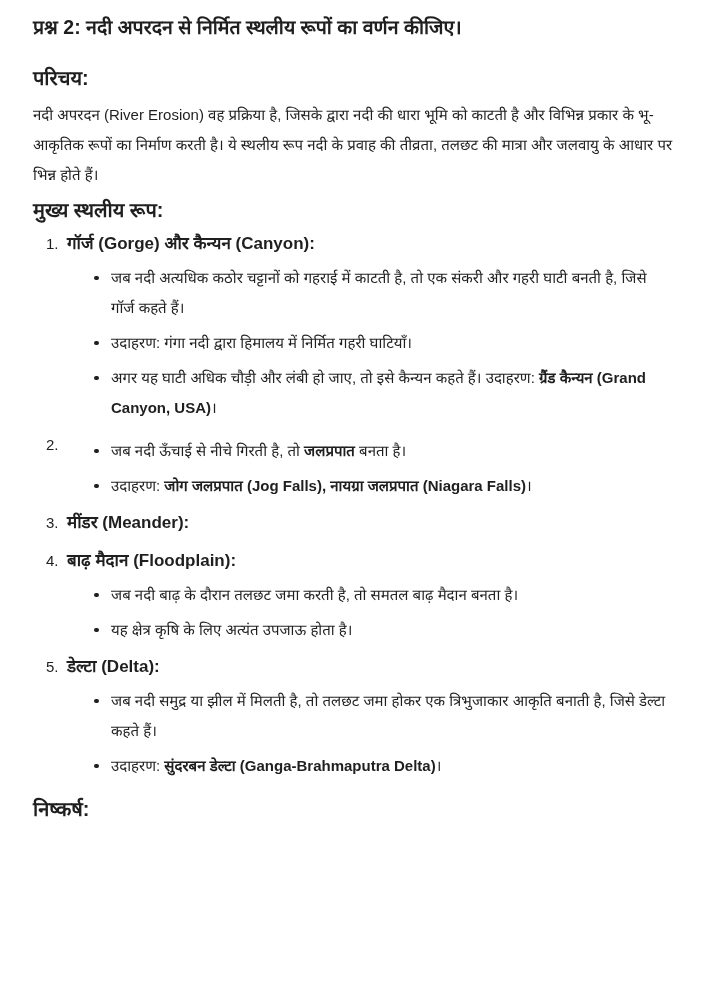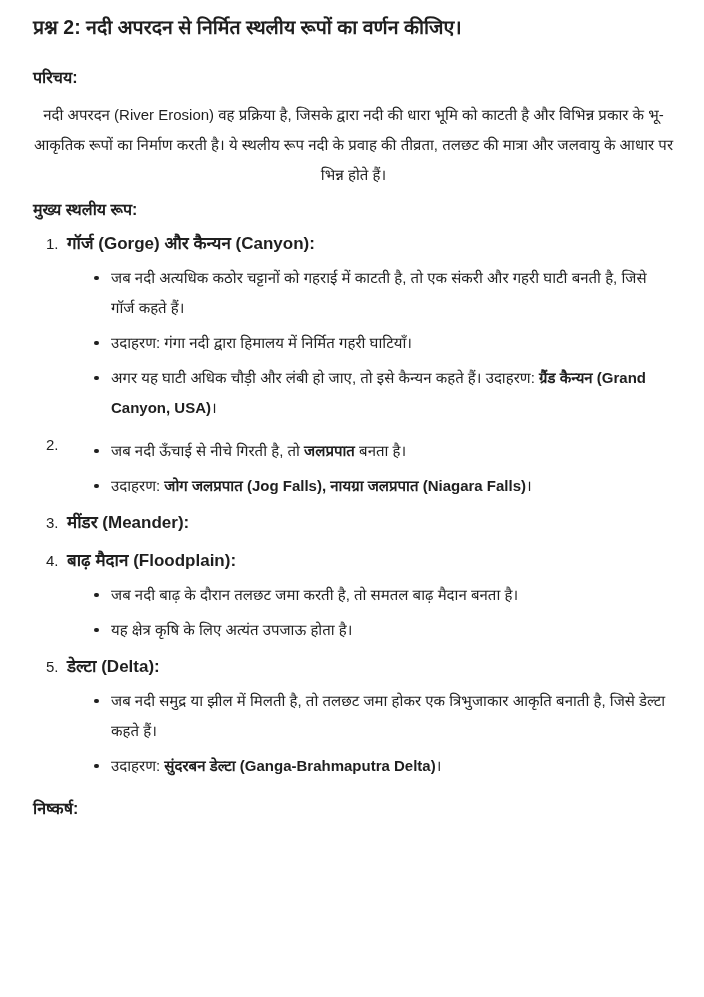--- a/index.html
+++ b/index.html
@@ -21,36 +21,35 @@
     height: 849px;
     padding: 4px 30px 0 33px;
   }
   .question-title {
     font-size: 19.5px;
     font-weight: 700;
     line-height: 30px;
     margin: 8px 0 0 0;
   }
   .sec-heading {
-    font-size: 16px;
+    font-size: 20px;
     font-weight: 700;
     line-height: 24px;
     margin: 24px 0 0 0;
   }
   .sec-heading.tight {
     margin-top: 8px;
   }
   .sec-heading.conclusion {
     margin-top: 16px;
   }
   .body-para {
     font-size: 15px;
     line-height: 30px;
     margin: 10px 0 0 0;
-    text-align: center;
   }
   .lf-list {
     margin: 8px 0 0 0;
     padding: 0 0 0 13px;
     list-style: none;
   }
   .lf-item {
     display: flex;
     margin: 0 0 8px 0;
   }

